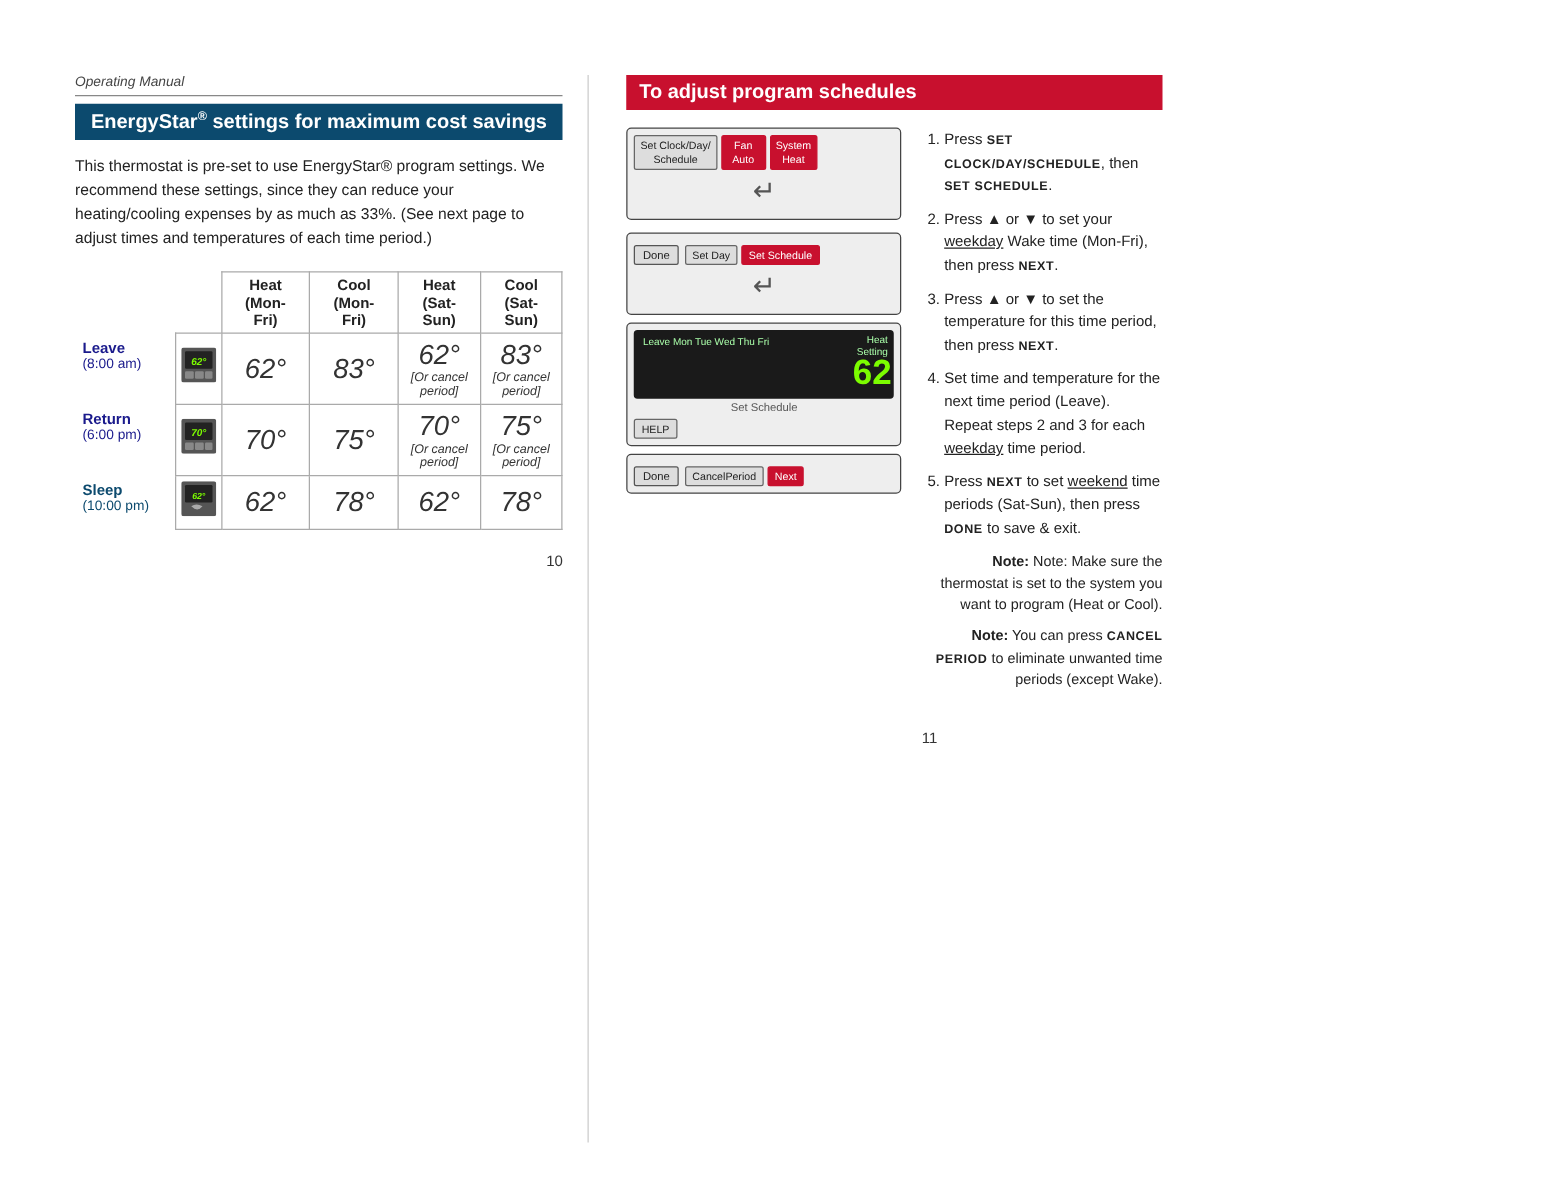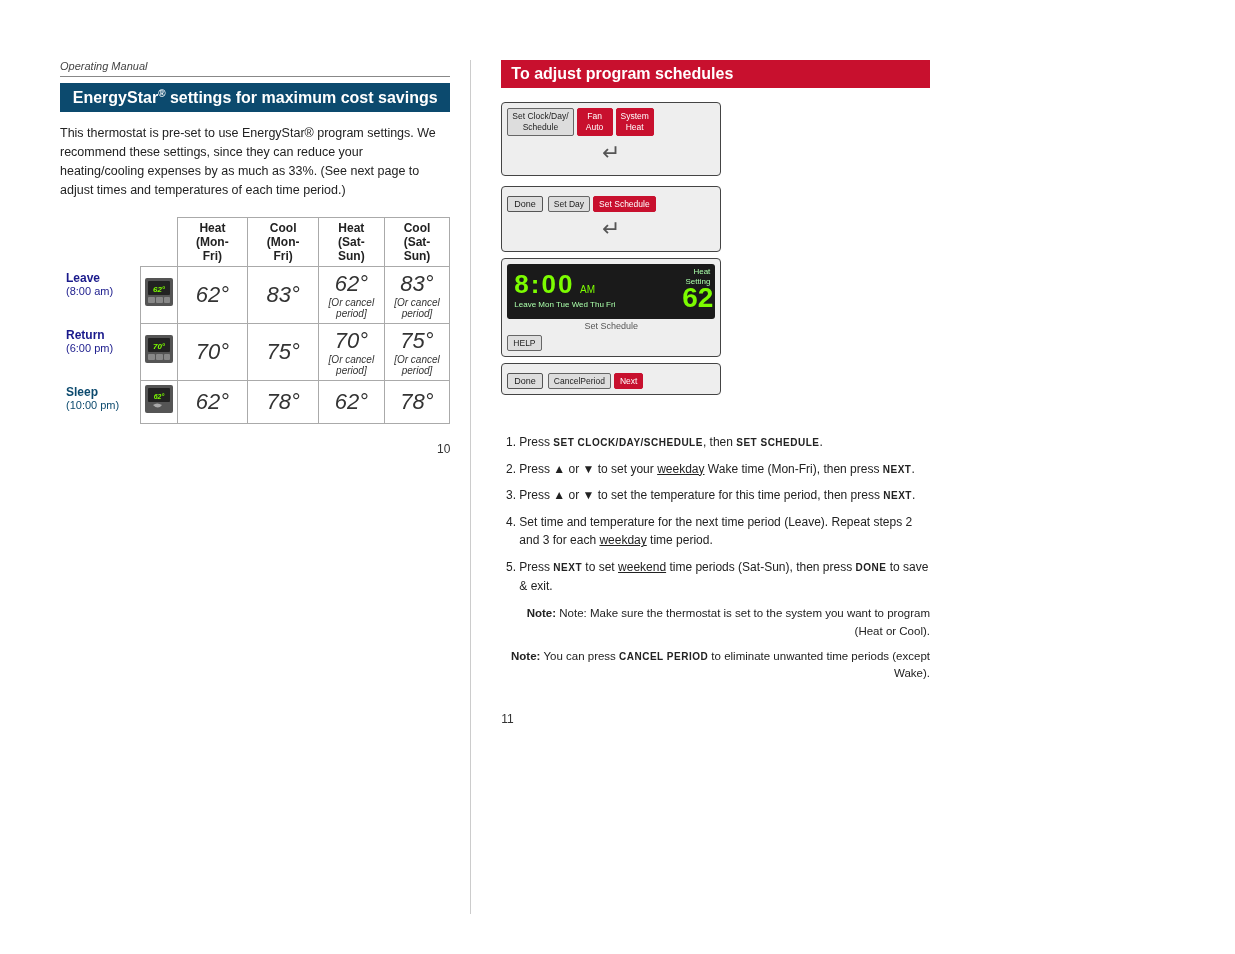--- a/index.html
+++ b/index.html
@@ -136,22 +136,21 @@
       background: #c8102e;
       color: #fff;
       font-size: 16px;
       font-weight: bold;
       padding: 5px 10px;
       margin-bottom: 14px;
     }
 
     .right-content {
       display: flex;
-      gap: 32px;
-      flex-direction: column;
+      gap: 16px;
     }
 
     
     .thermostat-diagram {
       width: 220px;
       flex-shrink: 0;
     }
 
     
     .instructions {
@@ -435,24 +434,20 @@
           </div>
           <div style="text-align:center; font-size:22px; color:#555; margin: 4px 0;">↵</div>
         </div>
 
         <div class="therm-segment">
           <div class="seg-display">
             <span class="seg-heat-setting">
               <span>Heat</span><br>
               <span>Setting</span>
             </span>
-            <div>
-              <span class="seg-time">8:00</span>
-              <span class="seg-am">AM</span>
-            </div>
             <div class="seg-days">Leave   Mon Tue Wed Thu Fri</div>
             <span class="seg-big-temp">62</span>
           </div>
           <div style="font-size:9px; text-align:center; margin-top:2px; color:#555;">Set Schedule</div>
           <div style="display:flex; gap:3px; margin-top:4px; align-items:center;">
             <div class="seg-mid-btn">HELP</div>
           </div>
         </div>
 
         <div class="therm-segment" style="margin-top:6px;">

